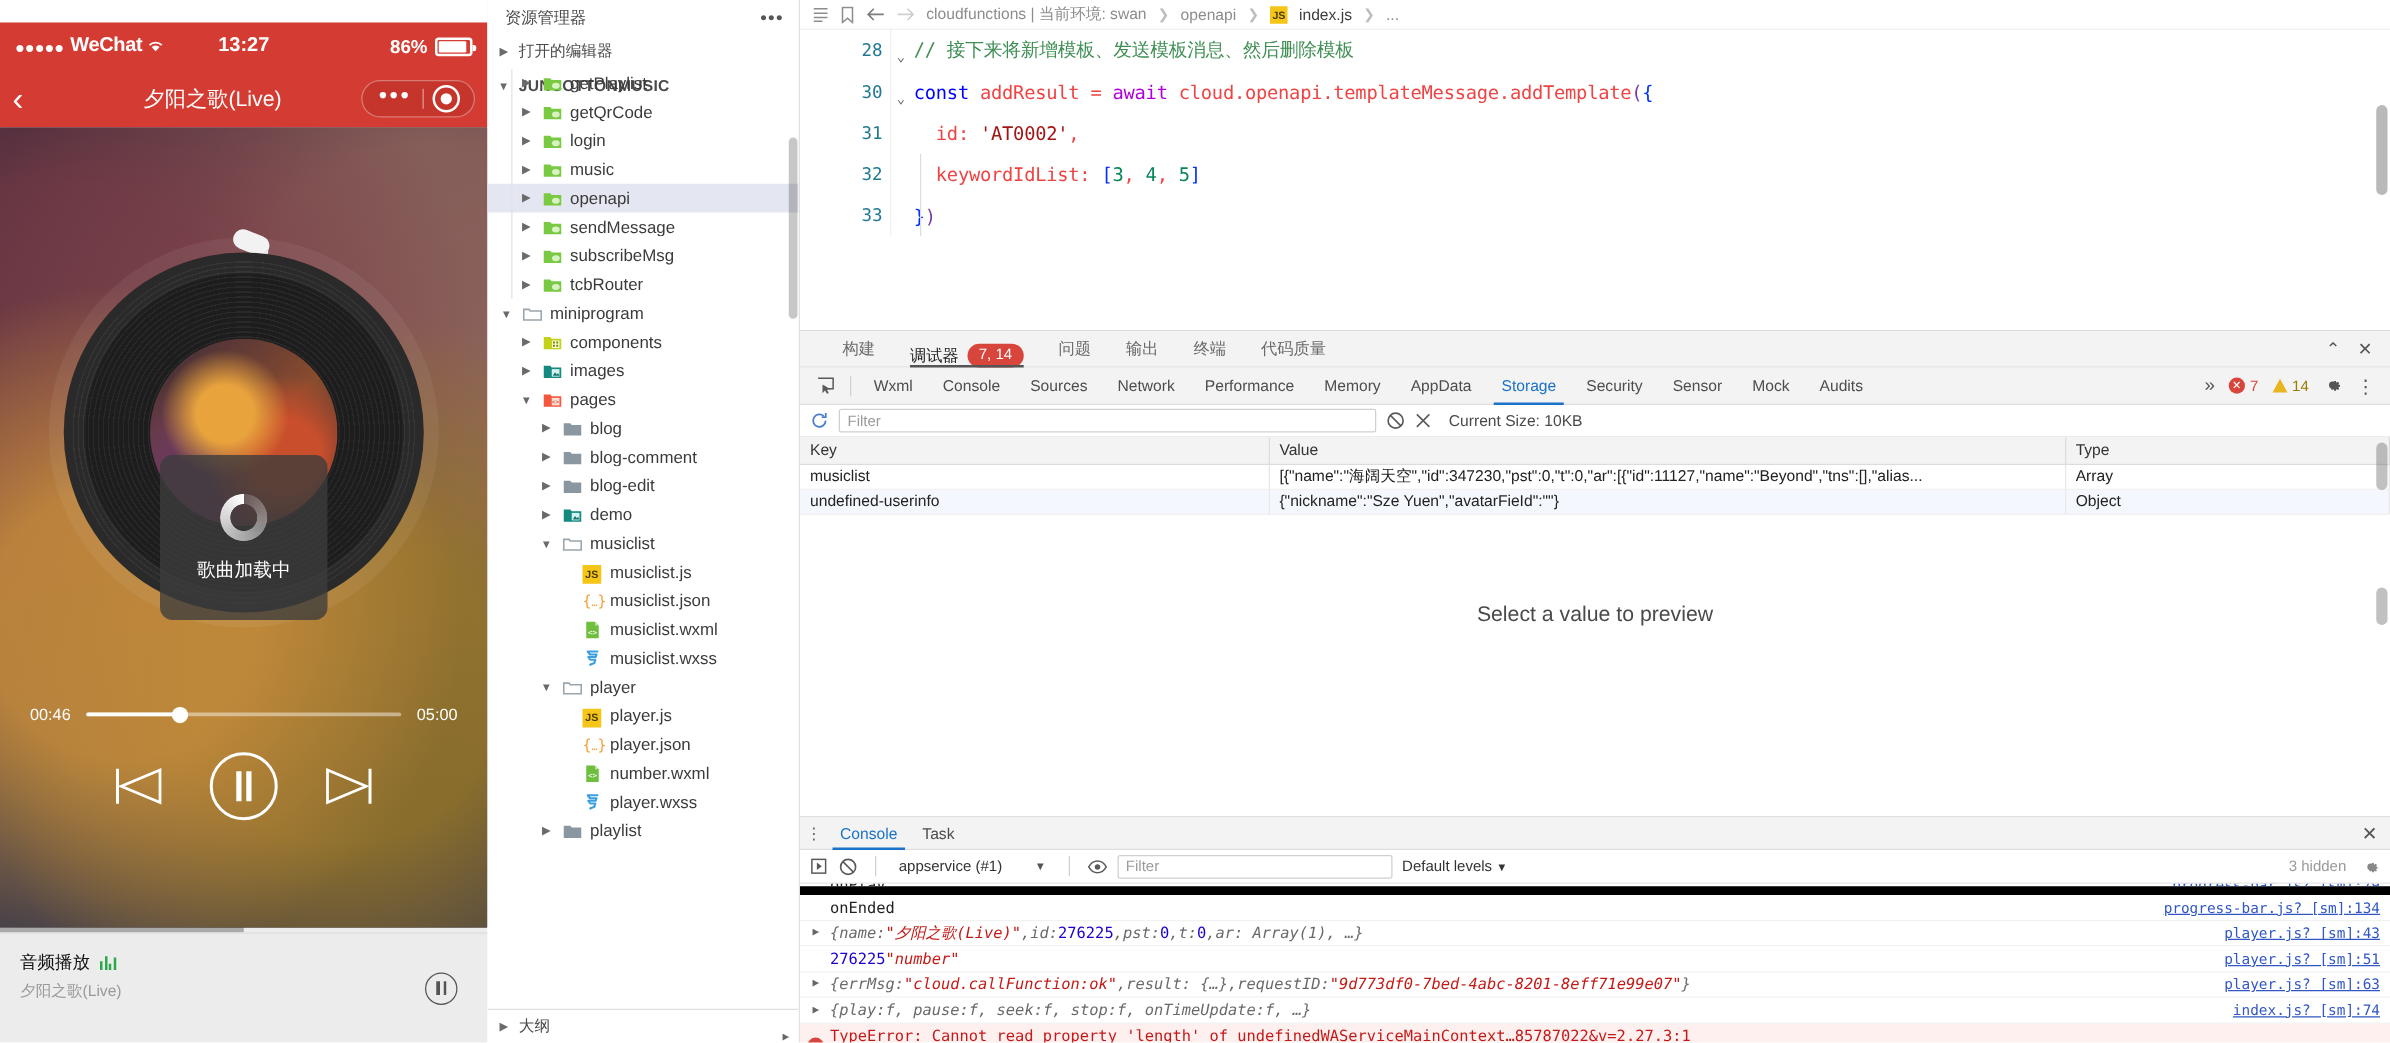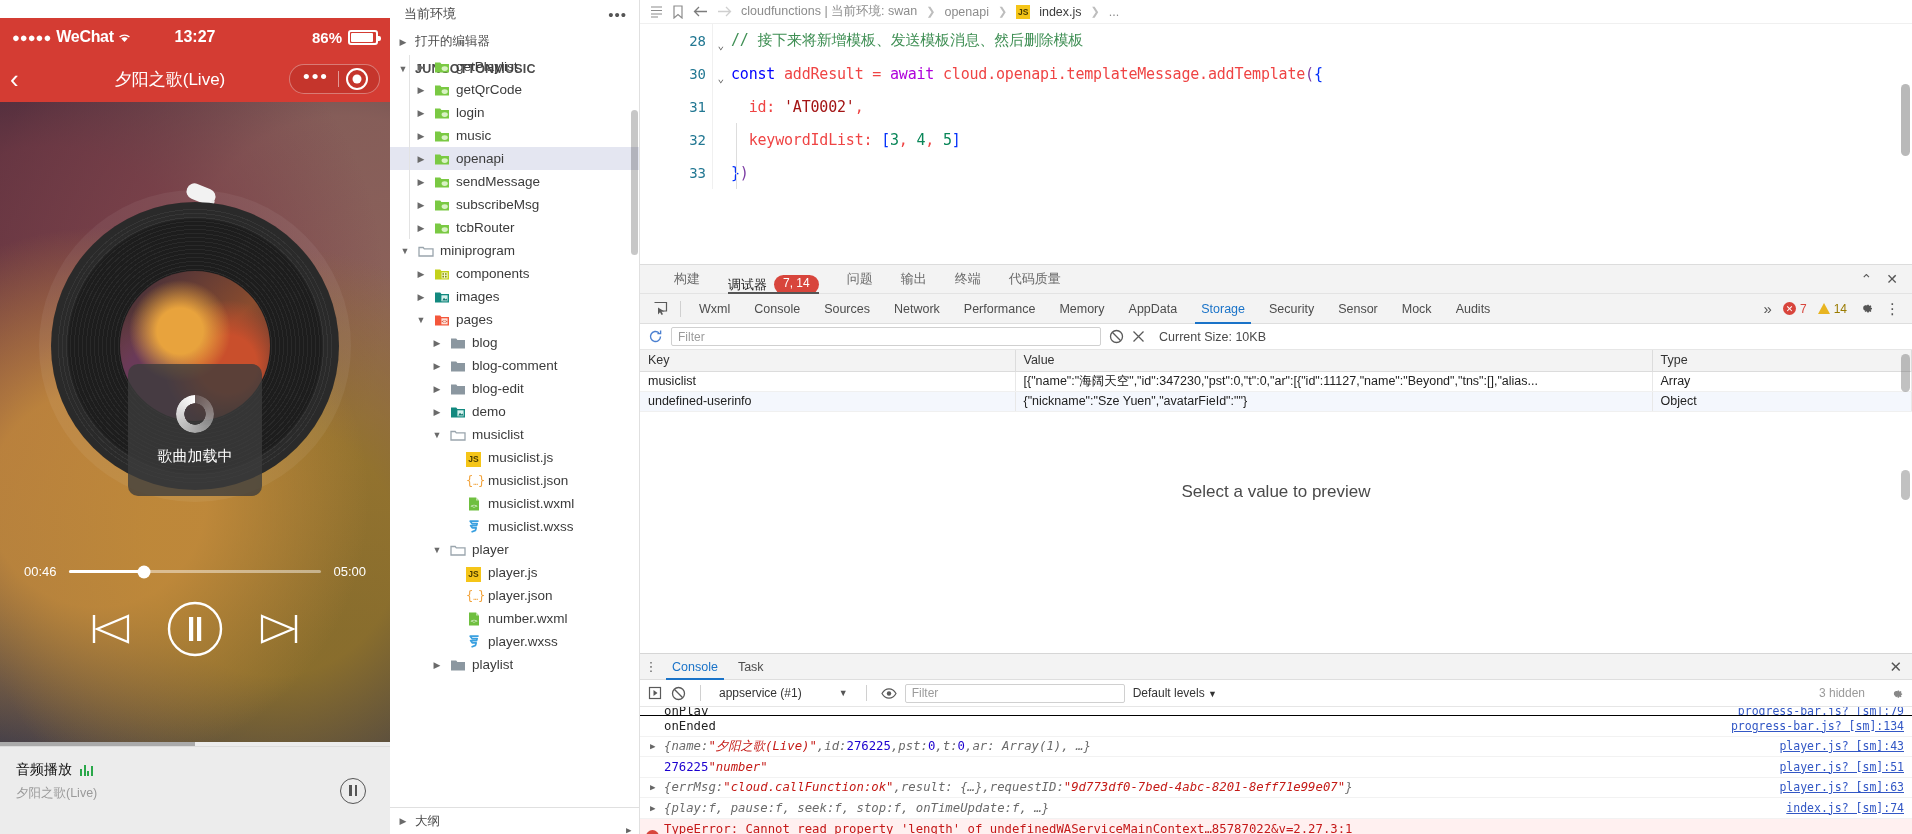--- a/index.html
+++ b/index.html
@@ -297,42 +297,42 @@
 
   .dt-console { position:absolute; left:0; right:0; bottom:0; height: 181px; border-top: 1px solid #d6d6d6; background:#fff; }
   .cs-tabs { height: 26px; display:flex; align-items:center; background:#f3f3f3; border-bottom:1px solid #dedede; }
   .kebab { width: 22px; text-align:center; color:#666; cursor:pointer; font-size: 13px; letter-spacing: 0; }
   .cstab { height:26px; padding: 0 10px; display:flex; align-items:center; font-size:12.5px; color:#4d4d4d; cursor:pointer; position:relative;}
   .cstab.active { color:#1a73c8; }
   .cstab.active::after { content:""; position:absolute; left:4px; right:4px; bottom:0; height:2px; background:#1a73c8;}
   .cs-close { margin-left:auto; padding-right: 10px; color:#555; cursor:pointer; font-size:15px; }
   .cs-toolbar { height: 27px; display:flex; align-items:center; gap: 8px; padding: 0 8px; border-bottom:1px solid #e6e6e6;}
   .ctx-sel {
-    height: 19px; display:flex; align-items:center; gap: 37px; font-size: 12px; color:#333;
+    height: 19px; display:flex; align-items:center; gap: 26px; font-size: 12px; color:#333;
     border: 0; padding: 0 4px; cursor:pointer;
   }
   .ctx-sel .car { color:#555; font-size: 9px; }
   .dl-sel { font-size: 12px; color:#333; cursor:pointer; }
-  .hidden-cnt { margin-left:auto; font-size: 12px; color:#9a9a9a; display:flex; align-items:center; gap:24px;}
+  .hidden-cnt { margin-left:auto; font-size: 12px; color:#9a9a9a; display:flex; align-items:center; gap:12px;}
   .cs-rows { font-family: "DejaVu Sans Mono", "Liberation Mono", monospace; font-size: 12.3px; }
   .crow {
     position: relative; height: 20.5px; display:flex; align-items:center;
     border-bottom: 1px solid #f2f2f2; padding-left: 24px; color:#222; white-space:nowrap;
   }
   .crow .src { position:absolute; right: 8px; color:#3257c5; text-decoration: underline; font-size: 11.5px; }
   .arw { position:absolute; left: 10px; color:#666; font-size: 9px; }
   .errico {
     position:absolute; left: 6px; top: 50%; transform: translateY(-50%);
     width: 13px; height: 13px; border-radius:50%; background:#d8453c; color:#fff;
     font-size: 9px; display:flex; align-items:center; justify-content:center;
   }
   .jskey { color: #6a6a6a; font-style: italic; }
   .jsstr { color: #c41a16; font-style: italic; }
   .jsnum { color: #1c00cf; }
-  .cs-top-cut { height: 9px; overflow:hidden; border-bottom: 1px solid #000000; position:relative;}
+  .cs-top-cut { height: 9px; overflow:hidden; border-bottom: 7px solid #000000; position:relative;}
 </style>
 </head>
 <body>
 
 <div class="app">
 
   <div class="simulator">
     <div class="sim-topgap"></div>
 
     <div class="sim-statusbar">
@@ -423,21 +423,21 @@
       <div class="ab-line2">夕阳之歌(Live)</div>
       <div class="ab-pause">
           <i></i>
           <i></i>
         </div>
     </div>
   </div>
 
   <div class="explorer">
     <div class="exp-header">
-      <span>当前环境</span>
+      <span>资源管理器</span>
       <span class="exp-ellipsis">•••</span>
     </div>
     <div class="exp-section">
       <span class="tw">▶</span>
       <span>打开的编辑器</span>
     </div>
     <div class="exp-section strong">
       <span class="tw">▼</span>
       <span>JUNCOTTONMUSIC</span>
     </div>

